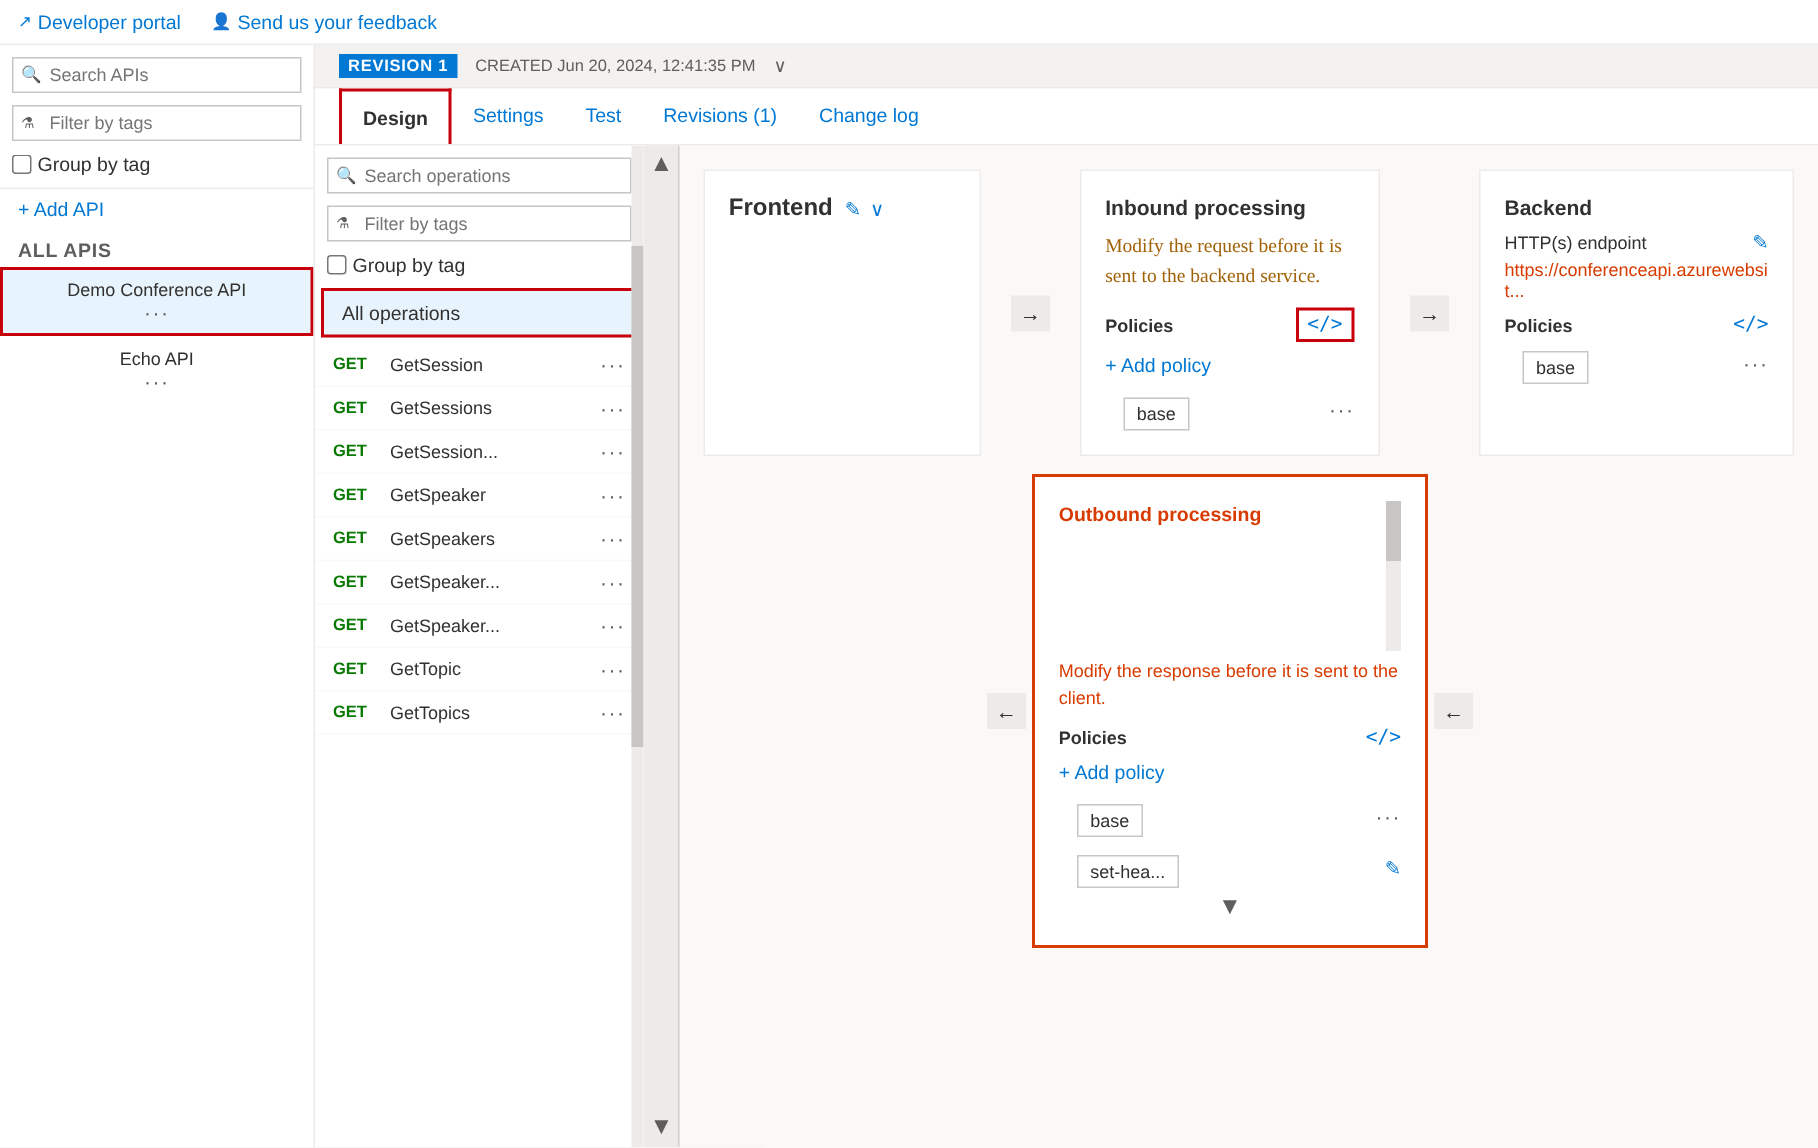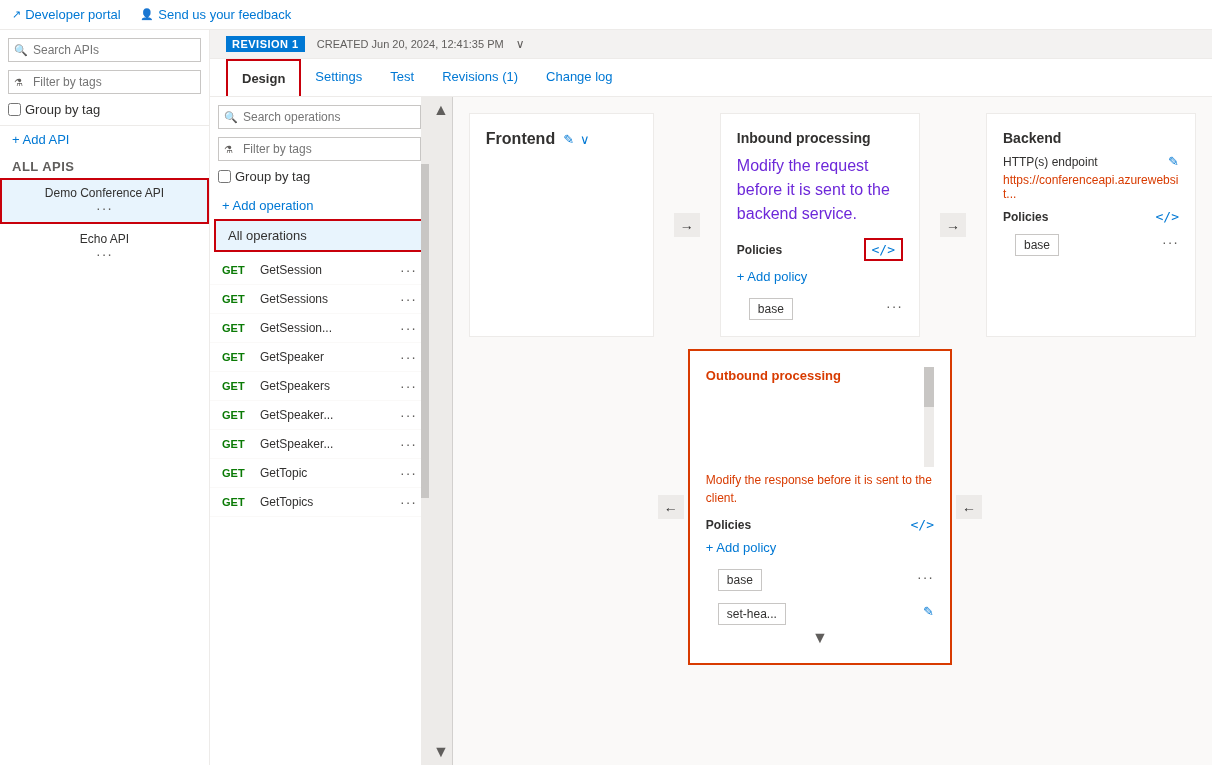--- a/index.html
+++ b/index.html
@@ -288,24 +288,25 @@
     }
     .op-name { font-size: 12px; color: #323130; flex: 1; }
     .op-menu { color: #605e5c; font-size: 14px; cursor: pointer; letter-spacing: 1px; }
     .card-title {
       font-size: 14px;
       font-weight: 600;
       color: #323130;
       margin-bottom: 8px;
     }
     .card-subtitle {
-      font-size: 16px;
-      color: #6d28d9;
+      font-size: 13px;
+      color: #a16207;
       margin-bottom: 12px;
       line-height: 1.5;
+      font-family: Liberation Serif, serif;
     }
 
     .policies-row {
       display: flex;
       align-items: center;
       justify-content: space-between;
       margin: 8px 0 4px;
     }
     .policies-label { font-size: 12px; font-weight: 600; color: #323130; }
     .code-icon {
@@ -468,23 +469,20 @@
           <input type="text" placeholder="Search operations" style="">
         </div>
         <div class="ops-filter">
           <span class="filter-icon-sm">⚗</span>
           <input type="text" placeholder="Filter by tags" style="">
         </div>
         <label class="ops-group-tag">
           <input type="checkbox" style="">
           <span>Group by tag</span>
         </label>
-        <div class="ops-add">
-          <span>+ Add operation</span>
-        </div>
         <div class="ops-all-item">
           <span>All operations</span>
         </div>
         <div class="ops-vertical-scroll">
           <div class="op-item">
             <span class="op-method">GET</span>
             <span class="op-name">GetSession</span>
             <span class="op-menu">···</span>
           </div>
           <div class="op-item">

